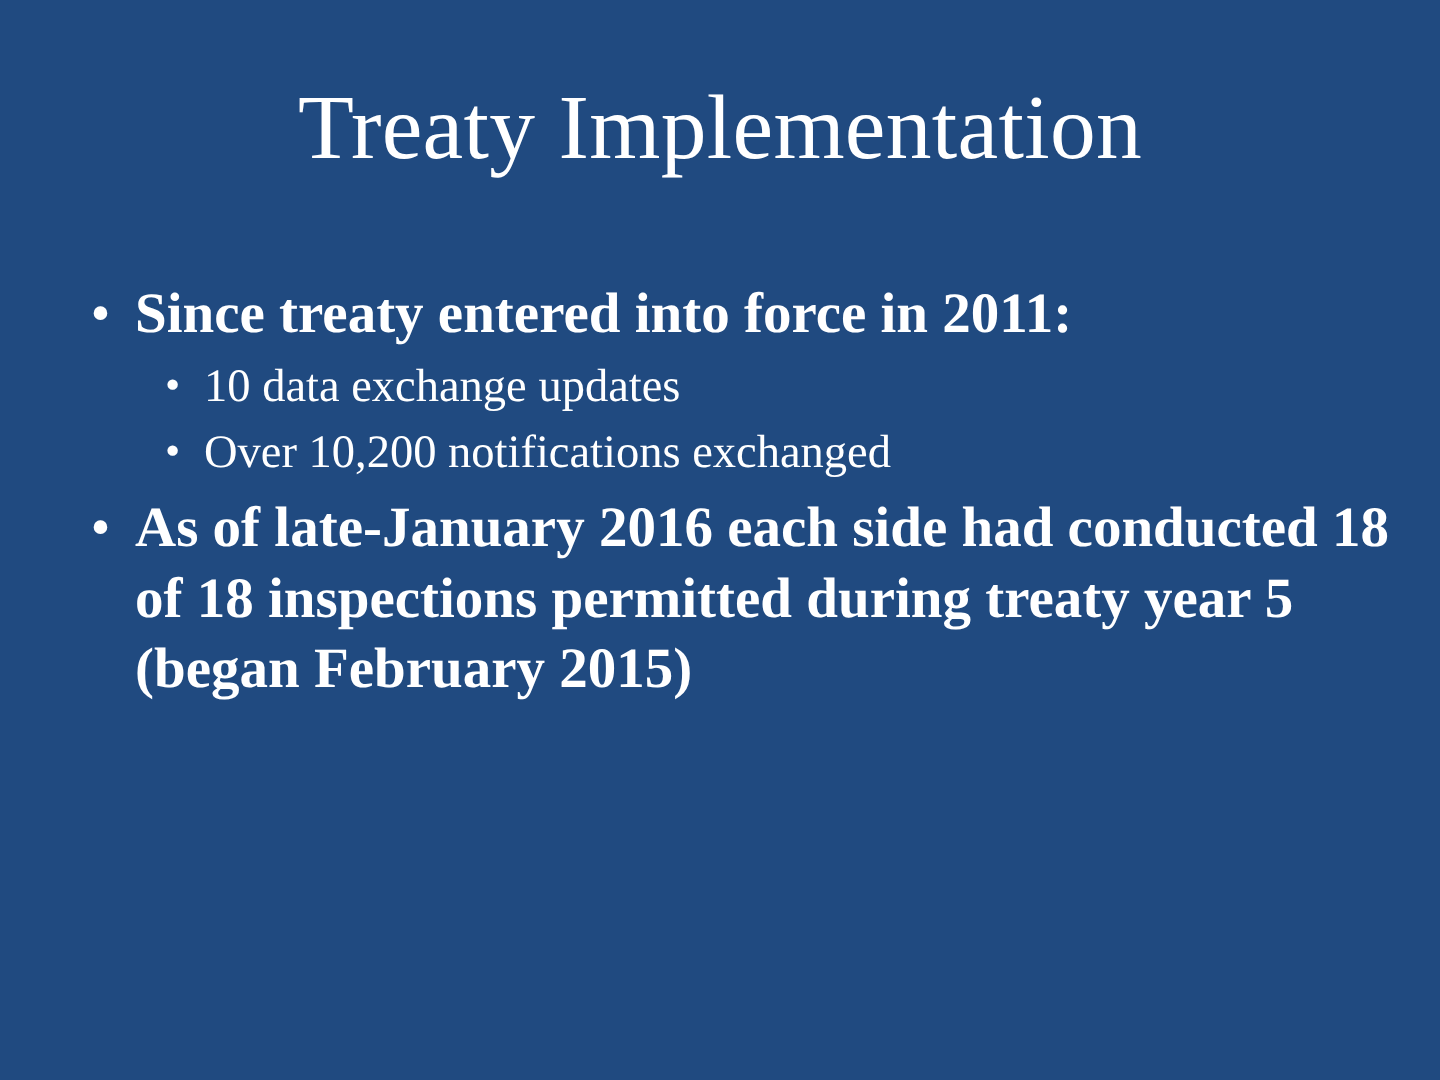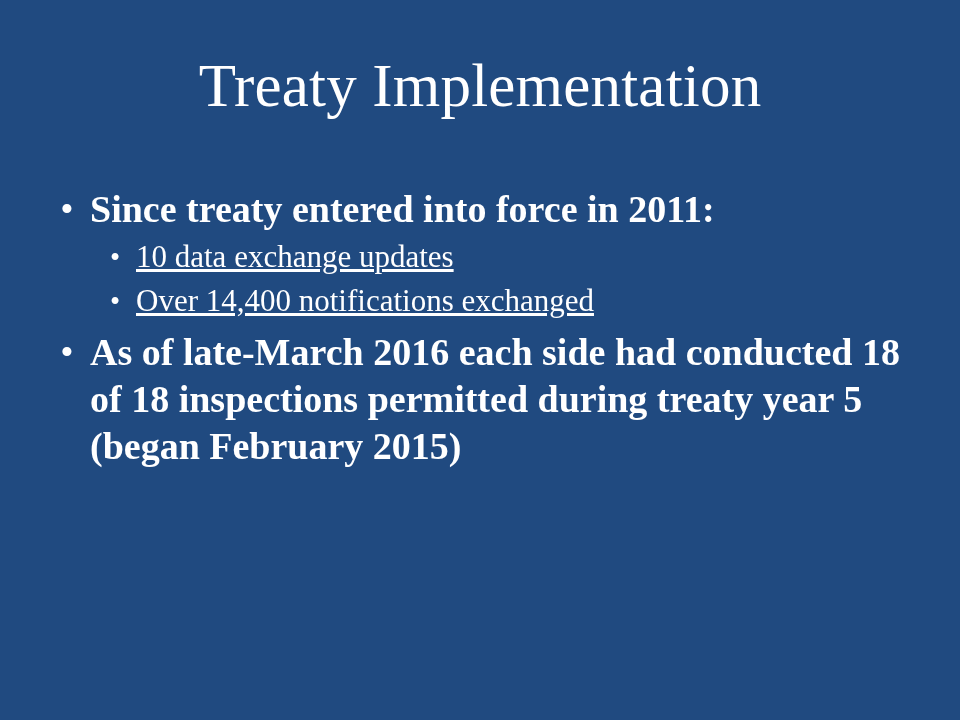--- a/index.html
+++ b/index.html
@@ -93,21 +93,20 @@
     left: 8px;
     top: 0;
     width: 18px;
     line-height: 44px;
     text-align: center;
     font-size: 29px;
     color: #ffffff;
   }
   li.bullet-l2 > .text {
     display: block;
-    text-decoration: underline;
   }
 
   .sub-list-wrap {
     margin: 2px 0 6px 50px;
   }
 
   .para-2 {
     margin-top: 10px;
   }
 </style>
@@ -127,26 +126,26 @@
       </li>
 
       <li class="sub-list-wrap">
         <ul class="level2">
           <li class="bullet-l2">
             <span class="marker">•</span>
             <span class="text">10 data exchange updates</span>
           </li>
           <li class="bullet-l2">
             <span class="marker">•</span>
-            <span class="text">Over 14,400 notifications exchanged</span>
+            <span class="text">Over 10,200 notifications exchanged</span>
           </li>
         </ul>
       </li>
 
       <li class="bullet-l1 para-2">
         <span class="marker">•</span>
-        <span class="text">As of late-March 2016 each side had conducted 18 of 18 inspections permitted during treaty year 5 (began February 2015)</span>
+        <span class="text">As of late-January 2016 each side had conducted 18 of 18 inspections permitted during treaty year 5 (began February 2015)</span>
       </li>
 
     </ul>
   </div>
 
 </div>
 
 </body></html>

